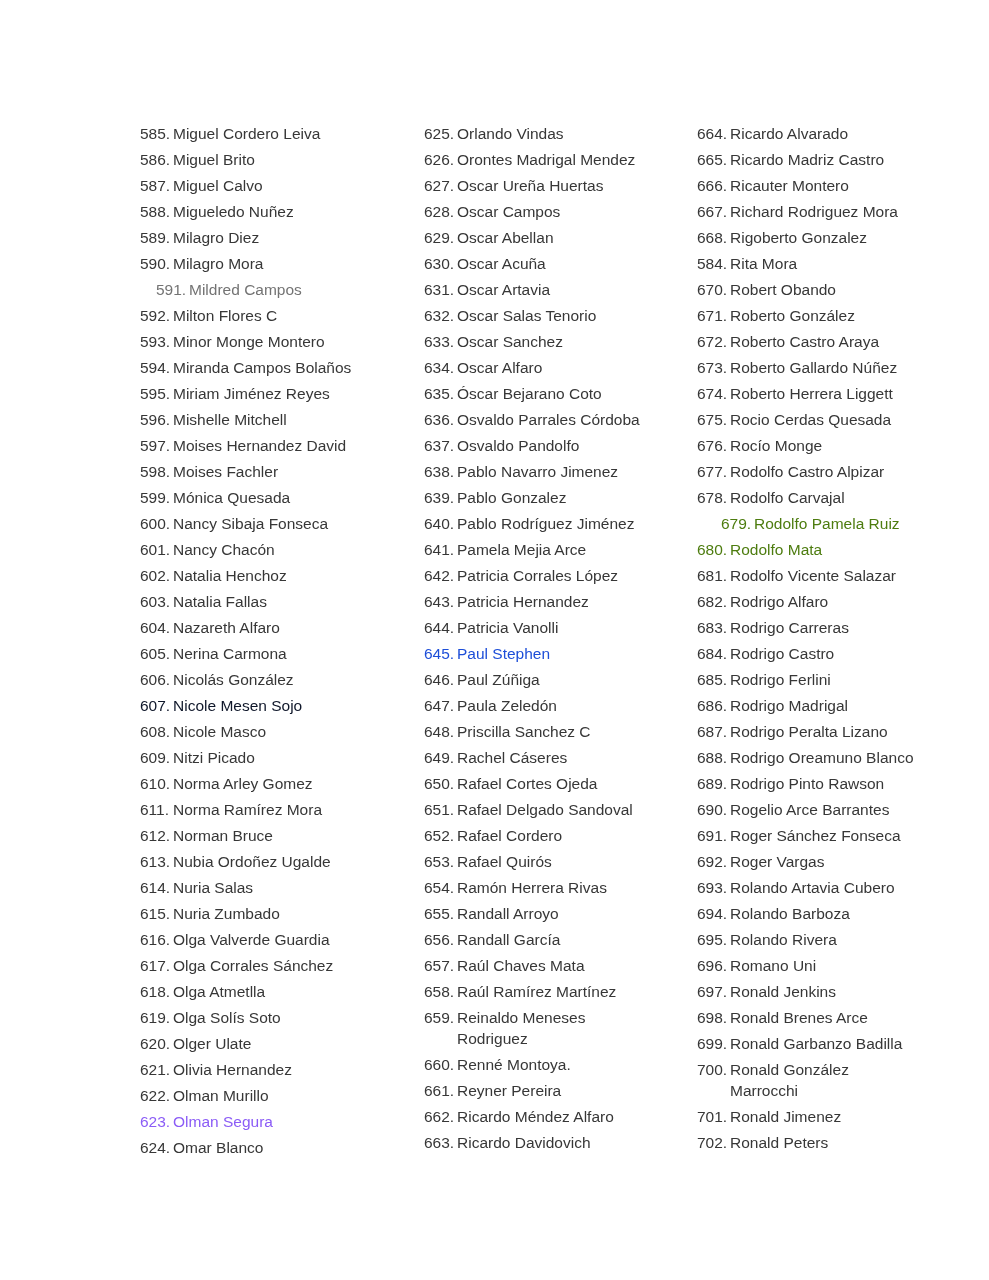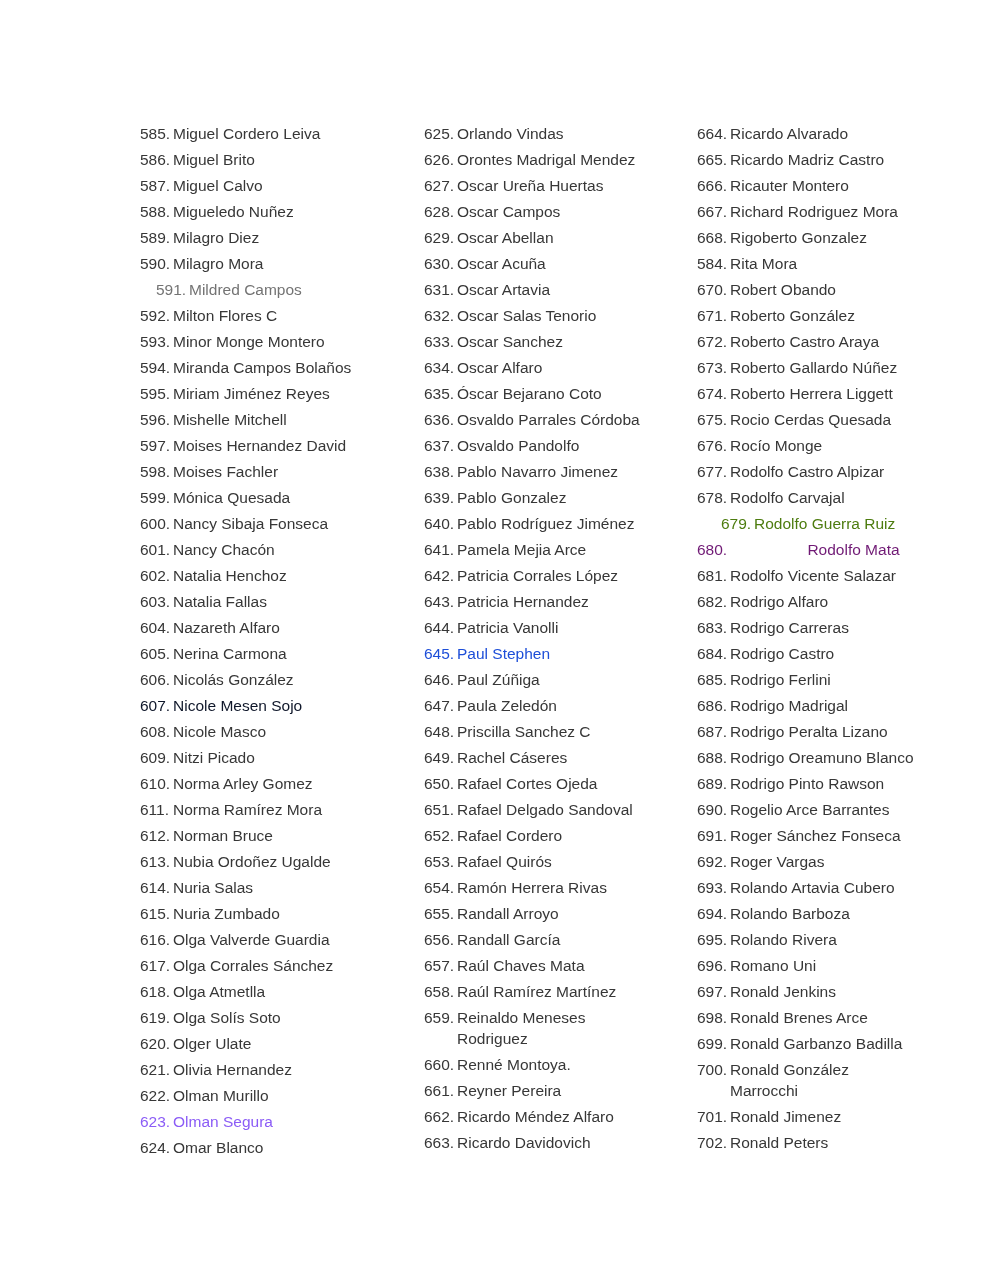--- a/index.html
+++ b/index.html
@@ -519,24 +519,24 @@
     <span class="name">Rodolfo Castro Alpizar</span>
   </div>
 
   <div class="item" style="color: rgb(55, 55, 55);">
     <span class="num">678.</span>
     <span class="name">Rodolfo Carvajal</span>
   </div>
 
   <div class="item" style="color: #4d7c0f; margin-left: 24px;">
     <span class="num">679.</span>
-    <span class="name">Rodolfo Guerra Ruiz</span>
-  </div>
-
-  <div class="item" style="color: #701a75; text-align: center;">
+    <span class="name">Rodolfo Pamela Ruiz</span>
+  </div>
+
+  <div class="item" style="color: #4d7c0f;">
     <span class="num">680.</span>
     <span class="name">Rodolfo Mata</span>
   </div>
 
   <div class="item" style="color: rgb(55, 55, 55);">
     <span class="num">681.</span>
     <span class="name">Rodolfo Vicente Salazar</span>
   </div>
 
   <div class="item" style="color: rgb(55, 55, 55);">

